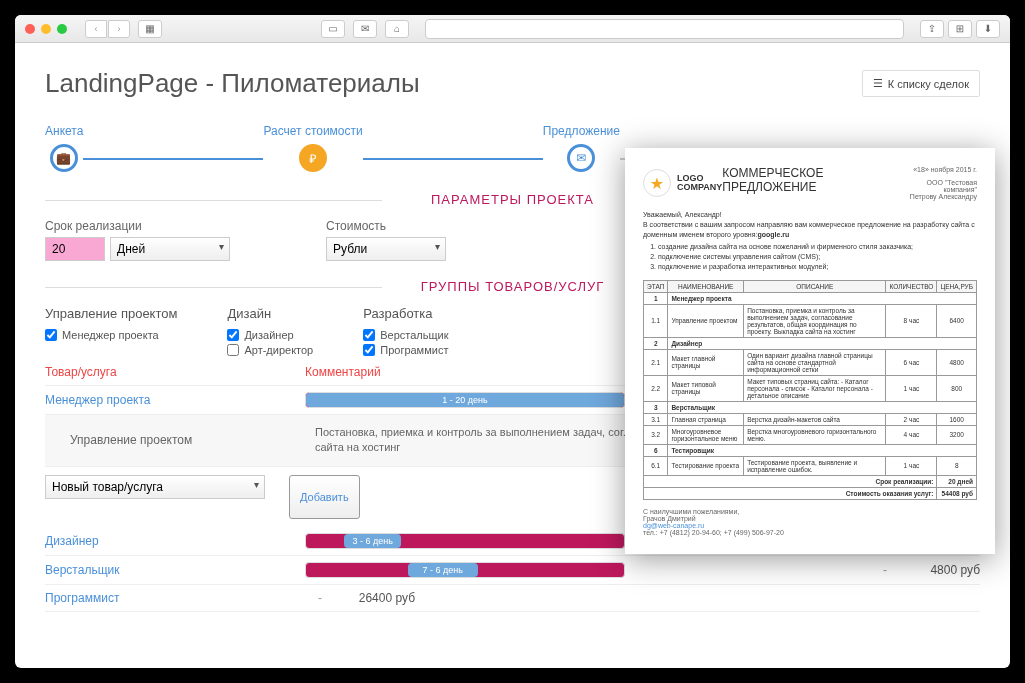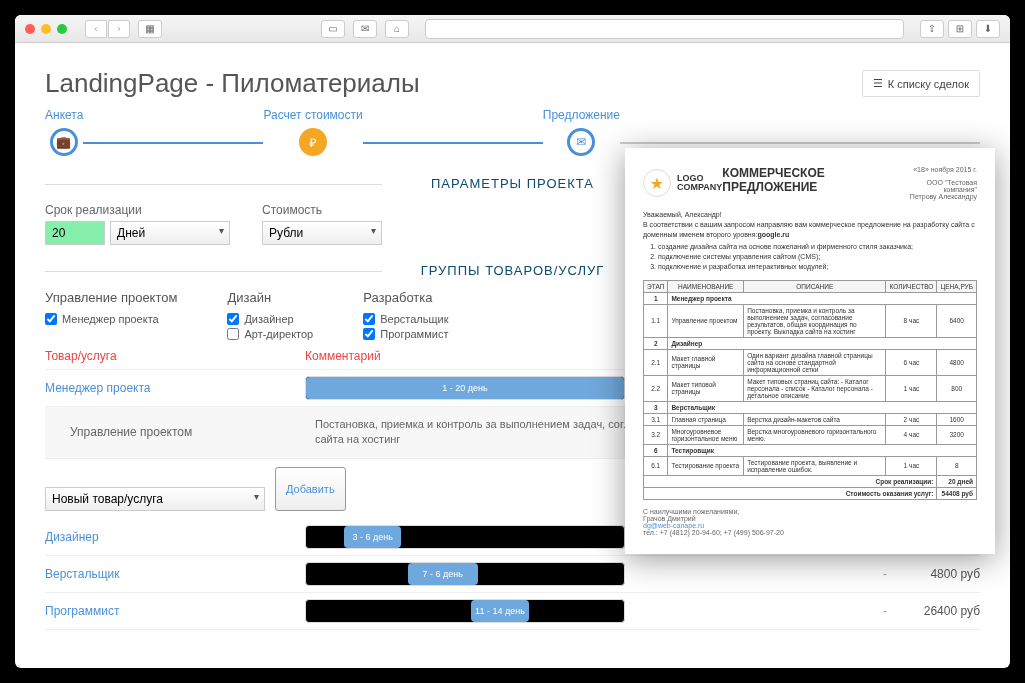--- a/index.html
+++ b/index.html
@@ -10,65 +10,65 @@
 .dot{width:10px;height:10px;border-radius:50%}
 .r{background:#ff5f57}.y{background:#ffbd2e}.g{background:#28ca42}
 .navbtns{display:flex;gap:1px;margin-left:10px}
 .navbtn{width:22px;height:18px;background:#fff;border:1px solid #ccc;border-radius:3px;display:flex;align-items:center;justify-content:center;font-size:9px;color:#999}
 .navbtn.first{border-radius:3px 0 0 3px}
 .navbtn.last{border-radius:0 3px 3px 0}
 .tbicon{width:24px;height:18px;background:#fff;border:1px solid #ccc;border-radius:3px;display:flex;align-items:center;justify-content:center;font-size:10px;color:#666}
 .url{flex:1;height:20px;background:#fff;border:1px solid #ccc;border-radius:4px;margin:0 8px}
 .right-icons{display:flex;gap:4px}
 .content{padding:25px 30px;position:relative;height:calc(100% - 28px);overflow:hidden}
-.header{display:flex;justify-content:space-between;align-items:center;margin-bottom:9px}
+.header{display:flex;justify-content:space-between;align-items:center;margin-bottom:25px}
 h1{font-size:26px;font-weight:300;color:#555}
 .list-btn{border:1px solid #ddd;padding:6px 10px;font-size:11px;color:#444;background:#fff;border-radius:2px;display:flex;align-items:center;gap:5px}
 .steps{display:flex;align-items:center;margin-bottom:20px;position:relative}
 .step{display:flex;flex-direction:column;align-items:center;position:relative;z-index:2}
 .step-circle{width:28px;height:28px;border-radius:50%;border:3px solid #4a90d9;background:#fff;display:flex;align-items:center;justify-content:center;font-size:12px;color:#4a90d9}
 .step-circle.active{background:#f5a623;border-color:#f5a623;color:#fff}
 .step-label{font-size:12px;color:#4a90d9;margin-bottom:6px}
 .step-line{height:2px;background:#4a90d9;flex:1;margin-top:22px}
-.section-title{text-align:center;color:#0c4a6e;font-size:13px;letter-spacing:1px;margin:18px 0 12px;position:relative}
+.section-title{text-align:center;color:#be185d;font-size:13px;letter-spacing:1px;margin:18px 0 12px;position:relative}
 .section-title:before,.section-title:after{content:'';position:absolute;top:50%;width:36%;height:1px;background:#ddd}
 .section-title:before{left:0}.section-title:after{right:0}
-.params{display:flex;gap:32px}
+.params{display:flex;gap:96px}
 .param label{font-size:12px;color:#666;display:block;margin-bottom:4px}
 .param-row{display:flex;gap:5px}
-.inp,.sel{border:1px solid #ccc;padding:4px 6px;font-size:12px;height:24px;background:#86efac}
+.inp,.sel{border:1px solid #ccc;padding:4px 6px;font-size:12px;height:24px;background:#f9a8d4}
 .inp{width:60px}
 .sel{width:120px;appearance:none;background:linear-gradient(#fff,#eee);position:relative}
 .selwrap{position:relative;display:inline-block}
 .selwrap:after{content:'▾';position:absolute;right:6px;top:4px;font-size:10px;color:#555;pointer-events:none}
 .groups{display:flex;gap:50px}
 .group h3{font-size:13px;color:#555;font-weight:400;margin-bottom:8px}
 .check{display:flex;align-items:center;gap:5px;font-size:11px;color:#555;margin-bottom:3px}
 .check input{width:12px;height:12px}
 .calc-header{display:flex;font-size:12px;color:#ef4444;padding:6px 0;border-bottom:1px solid #eee}
 .col1{width:260px}.col2{flex:1}
 .calc-row{display:flex;align-items:center;padding:6px 0;border-bottom:1px solid #eee;font-size:12px}
 .calc-row.blue .col1{color:#4a90d9}
-.slider-track{height:24px;background:#000000;border:1px solid #ddd;border-radius:4px;position:relative;width:320px}
+.slider-track{height:16px;background:#be185d;border:1px solid #ddd;border-radius:4px;position:relative;width:320px}
 .slider-fill{position:absolute;height:100%;background:#6fa8dc;border-radius:4px;display:flex;align-items:center;justify-content:center;color:#fff;font-size:9px}
 .subrow{background:#f7f7f7;padding:10px}
 .subrow .col1{padding-left:15px;color:#666}
 .subrow .col2{color:#666;font-size:11px;line-height:1.4}
-.addrow{padding:8px 0;display:flex;gap:10px;align-items:flex-end}
+.addrow{padding:8px 0;display:flex;gap:24px;align-items:flex-start}
 .addbtn{background:linear-gradient(#fff,#eee);border:1px solid #999;padding:15px 10px;font-size:11px;color:#4a90d9;border-radius:3px}
 .price-col{width:80px;text-align:right;color:#555}
 .dash-col{width:30px;text-align:center;color:#999}
 
 
 .doc{position:absolute;top:105px;right:15px;width:370px;background:#fff;box-shadow:0 5px 30px rgba(0,0,0,.4);padding:18px;font-size:8px;color:#333}
 .doc-head{display:flex;justify-content:space-between;margin-bottom:10px}
 .logo{display:flex;align-items:center;gap:6px}
 .logo-star{width:28px;height:28px;border:1px solid #ddd;border-radius:50%;display:flex;align-items:center;justify-content:center;color:#f5a623;font-size:16px}
 .logo-text{font-size:9px;font-weight:bold;line-height:1}
-.doc-title{font-size:12px;font-weight:bold}
+.doc-title{font-size:12px;font-weight:normal}
 .doc-meta{text-align:right;font-size:7px;color:#666}
 .doc-body{font-size:7px;line-height:1.4;margin-bottom:8px}
 .doc-body ol{margin-left:15px;margin-top:3px}
 .doc table{width:100%;border-collapse:collapse;font-size:6.5px;margin-bottom:8px}
 .doc th,.doc td{border:1px solid #999;padding:2px 3px;text-align:left}
 .doc th{background:#f5f5f5;font-weight:normal;text-align:center}
 .doc .num{text-align:center}
 .doc .group-row td{font-weight:bold}
 .doc-footer{font-size:7px;color:#666}
 .doc-footer a{color:#4a90d9}
@@ -195,25 +195,20 @@
           <div class="col2">
             <div class="slider-track">
               <div class="slider-fill" style="left:32%;width:22%">7 - 6 день</div>
             </div>
           </div>
           <div class="dash-col">-</div>
           <div class="price-col">4800 руб</div>
         </div>
         <div class="calc-row blue">
           <div class="col1">Программист</div>
-          <div class="col2">
-            <div class="slider-track">
-              <div class="slider-fill" style="left:52%;width:18%">11 - 14 день</div>
-            </div>
-          </div>
           <div class="dash-col">-</div>
           <div class="price-col">26400 руб</div>
         </div>
       </div>
 
     <div class="doc">
       <div class="doc-head">
         <div class="logo">
           <div class="logo-star">★</div>
           <div class="logo-text"><span>LOGO</span><br><span>COMPANY</span></div>

